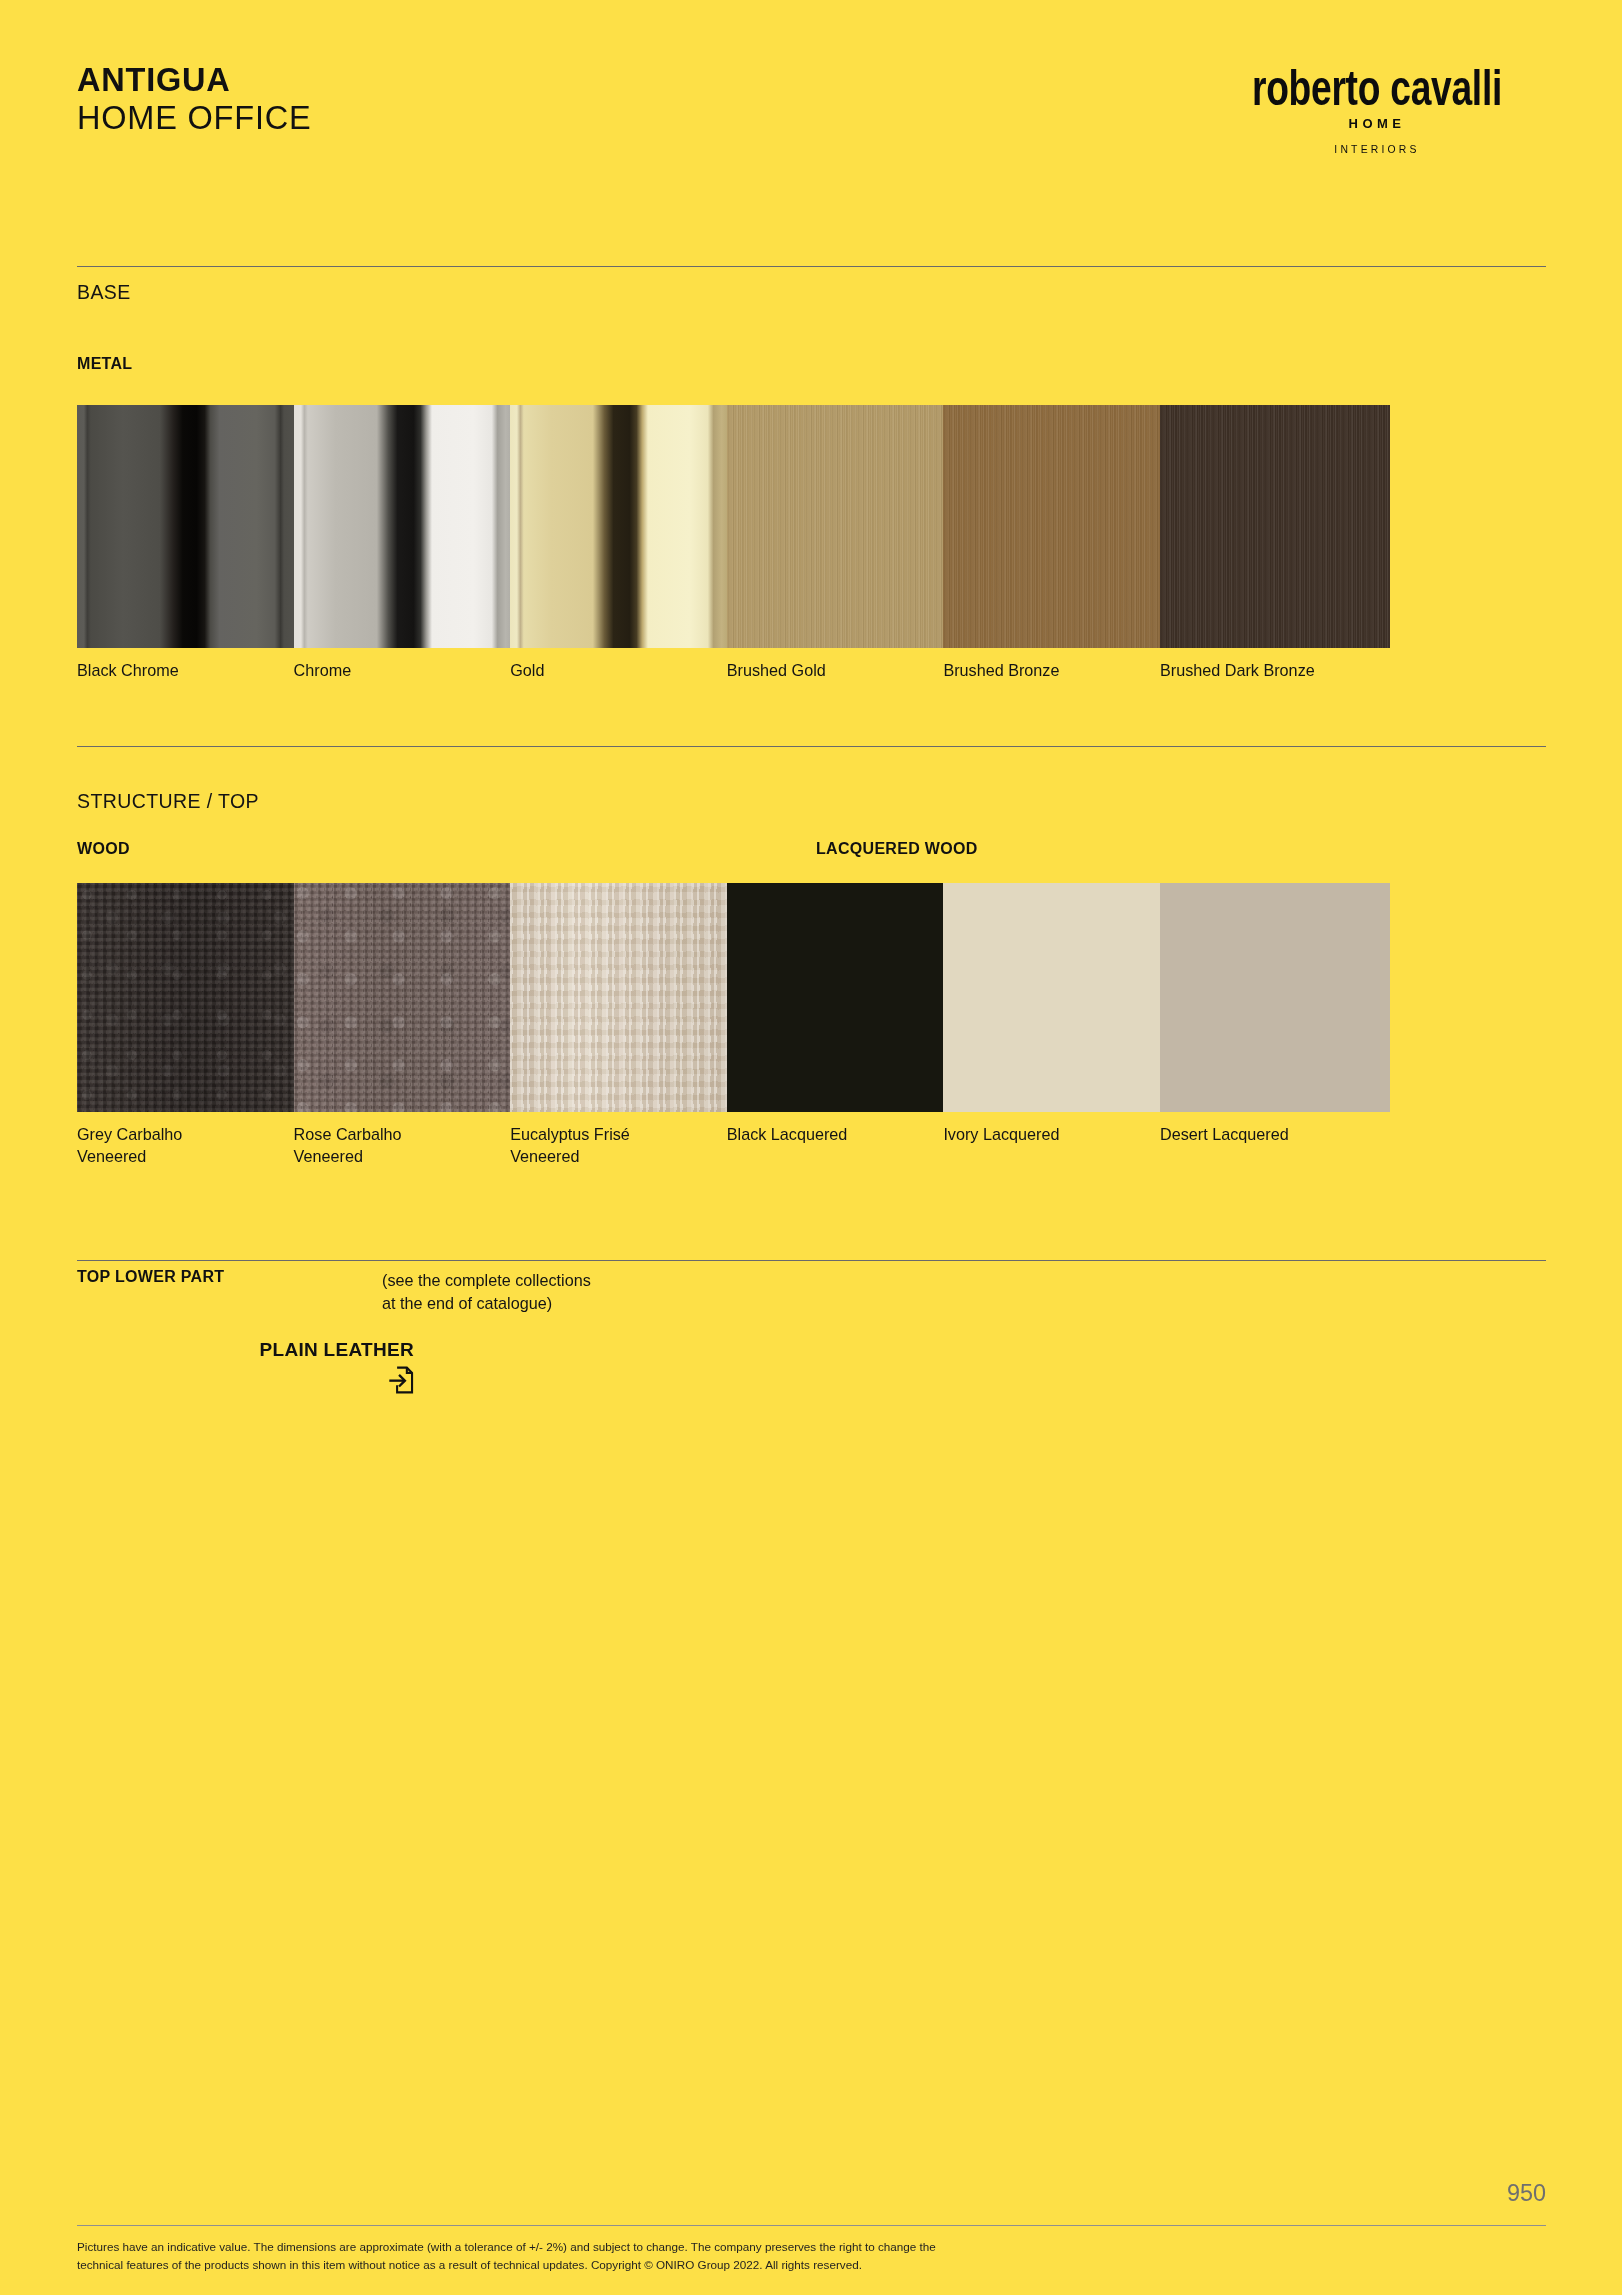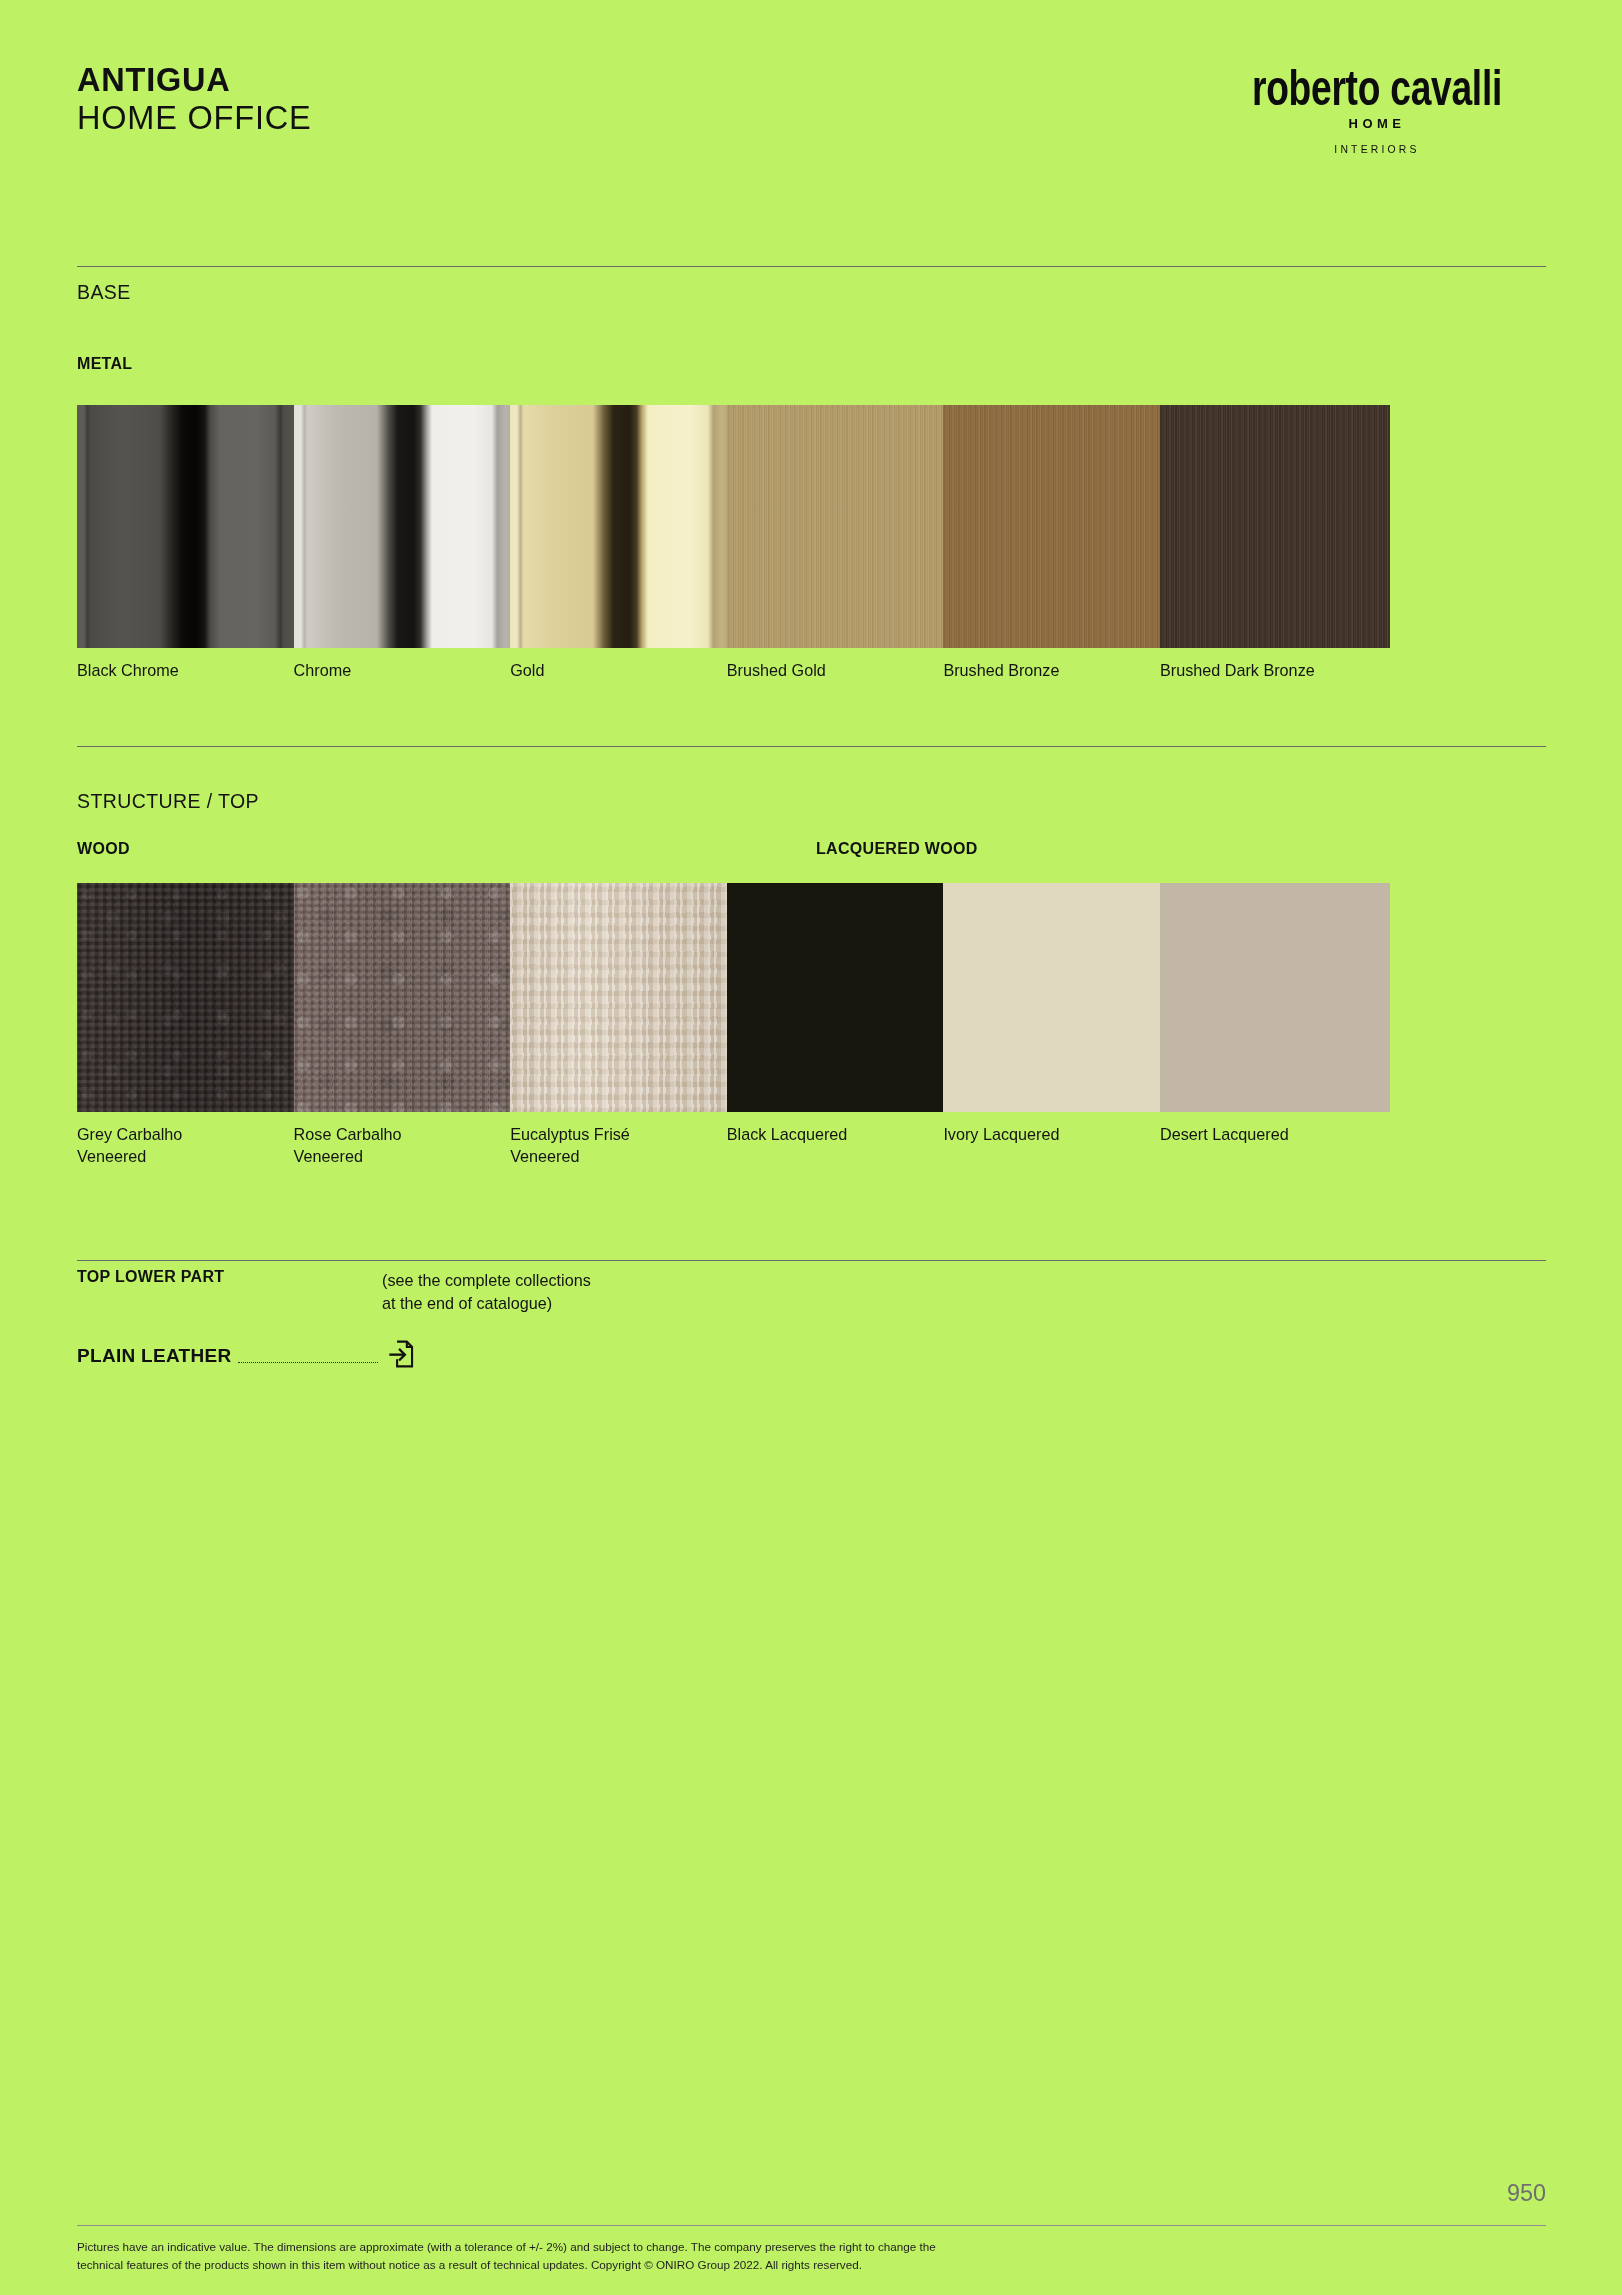--- a/index.html
+++ b/index.html
@@ -10,21 +10,21 @@
     background: #ebebeb;
     font-family: "Liberation Sans", sans-serif;
     color: #1a1a1a;
     overflow: hidden;
   }
 
   .page {
     position: relative;
     width: 1623px;
     height: 2295px;
-    background: #bef264;
+    background: #fde047;
   }
 
   
   .header {
     position: absolute;
     top: 62px;
     left: 77px;
     right: 77px;
     height: 143px;
   }
@@ -220,22 +220,23 @@
     font-size: 16.2px;
     font-weight: 400;
     line-height: 1.42;
     color: #141414;
     white-space: pre-line;
   }
 
   .leather-link {
     position: absolute;
     display: flex;
-    align-items: center;
+    align-items: flex-end;
     gap: 0;
+    flex-direction: column;
   }
   .leather-label {
     font-size: 19px;
     font-weight: 700;
     letter-spacing: 0.3px;
     color: #111;
     white-space: nowrap;
   }
   .leather-dots {
     flex: 1;

